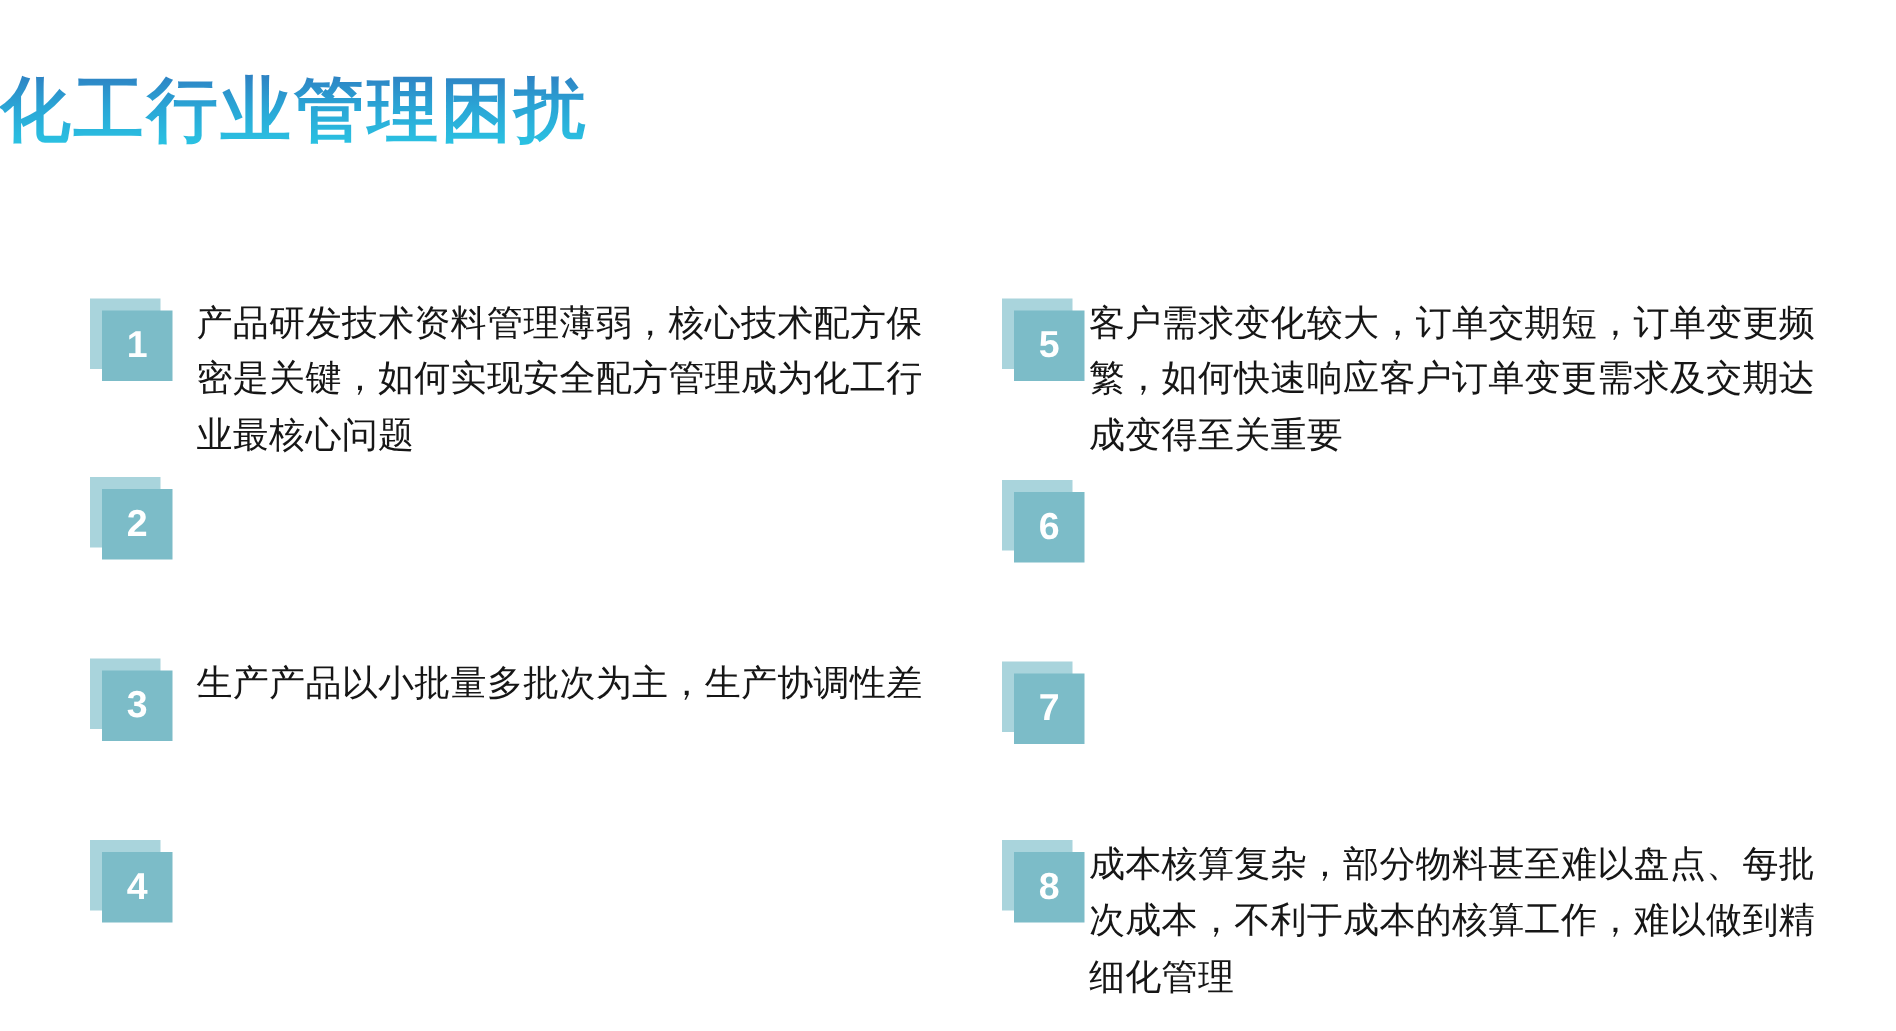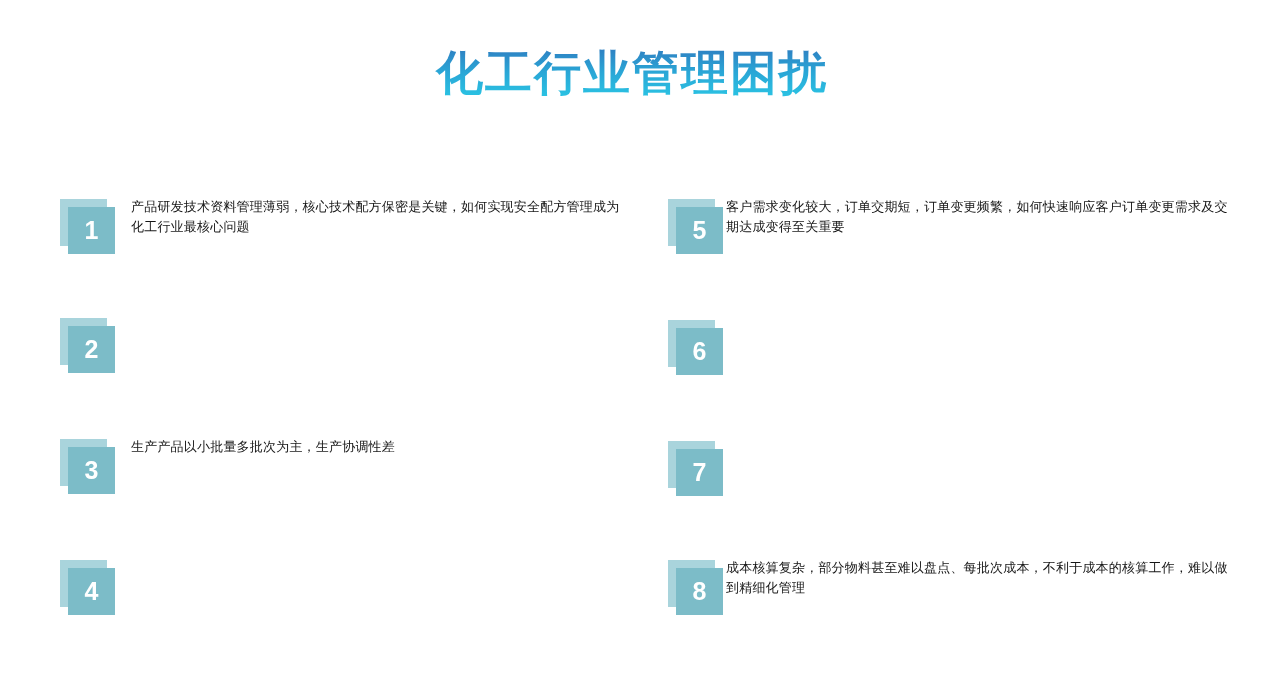--- a/index.html
+++ b/index.html
@@ -14,21 +14,20 @@
     overflow: hidden;
     position: relative;
   }
 
   
   .slide-title {
     position: absolute;
     top: 46px;
     left: 0;
     width: 1264px;
-    text-align: center;
     font-size: 47px;
     font-weight: bold;
     letter-spacing: 2px;
     line-height: 1.15;
     background-image: linear-gradient(to bottom, #2f7cc0 0%, #2aa6d6 48%, #2ac6e4 100%);
     -webkit-background-clip: text;
     background-clip: text;
     color: transparent;
     -webkit-text-fill-color: transparent;
     white-space: nowrap;
@@ -97,21 +96,21 @@
     font-weight: bold;
     line-height: 1;
     user-select: none;
   }
 
   .item-text {
     flex: 1 1 auto;
     margin-left: 16px;
     margin-top: 3px;
     color: #161616;
-    font-size: 13px;
+    font-size: 24px;
     line-height: 1.56;
     letter-spacing: 0.2px;
     text-align: left;
     word-break: break-all;
   }
 
   
   .pos-l1 { top: 194px; }
   .pos-l2 { top: 313px; }
   .pos-l3 { top: 434px; }

